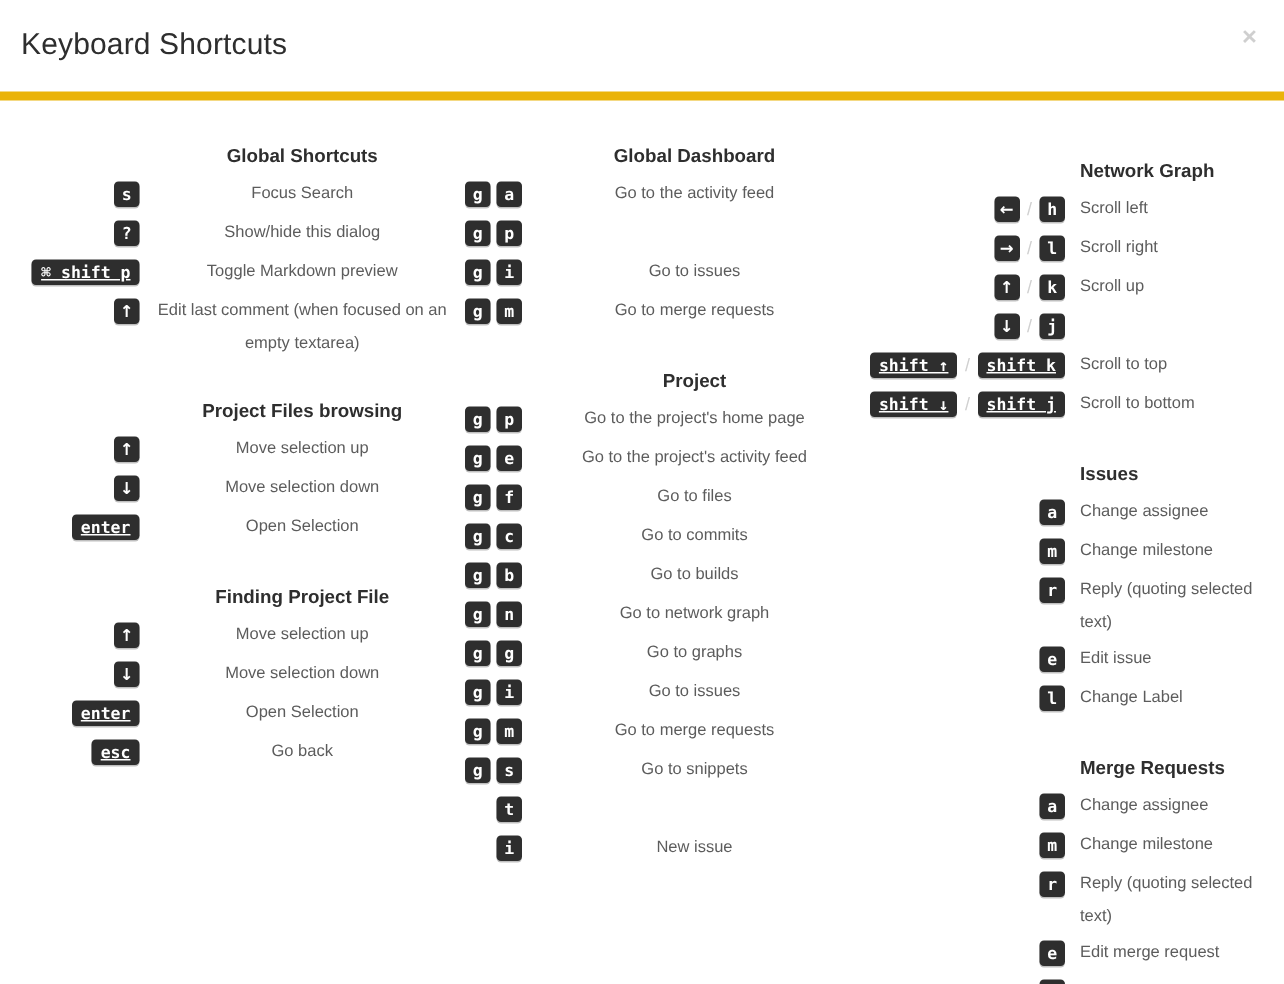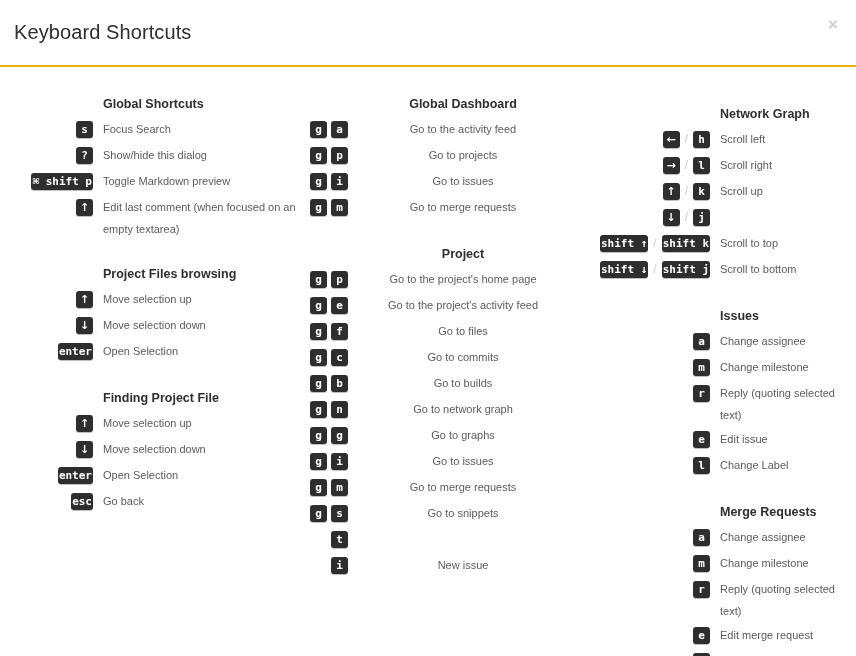--- a/index.html
+++ b/index.html
@@ -16,21 +16,21 @@
     width: 856px;
     height: 656px;
     position: relative;
     background: #ffffff;
   }
 
   
   .modal-header {
     position: relative;
     height: 67px;
-    border-bottom: 2px solid #eab308;
+    border-bottom: 6px solid #eab308;
     display: flex;
     align-items: center;
     padding: 0 14px;
   }
 
   .modal-title {
     font-size: 20px;
     font-weight: 400;
     color: #2e2e2e;
     letter-spacing: 0.1px;
@@ -57,21 +57,21 @@
   
   .modal-body {
     display: flex;
     padding: 26px 0 0 0;
     height: 589px;
   }
 
   .col {
     position: relative;
   }
-  .col-1 { width: 300px; padding-left: 0; }
+  .col-1 { width: 300px; padding-left: 0; text-align: center; }
   .col-2 { width: 268px; text-align: center; }
   .col-3 { width: 288px; margin-top: 10px; }
 
   .section {
     margin-bottom: 0;
   }
   .section + .section {
     margin-top: 23px;
   }
 
@@ -132,21 +132,21 @@
     font-size: 11px;
     font-weight: 700;
     line-height: 1;
     min-width: 17px;
     height: 17px;
     padding: 0 3px;
     box-shadow: 0 1px 0 rgba(0,0,0,0.25);
     vertical-align: middle;
   }
 
-  kbd.wide { padding: 0 1px; }
+  kbd.wide { padding: 0 6px; text-decoration: underline; }
 
   kbd .glyph {
     font-family: "DejaVu Sans", sans-serif;
     font-size: 11px;
     line-height: 1;
   }
 
   .sep {
     color: #d0d0d0;
     font-size: 12px;
@@ -268,21 +268,20 @@
               <kbd>g</kbd>
               <kbd>a</kbd>
             </div>
             <div class="desc">Go to the activity feed</div>
           </div>
           <div class="shortcut-row">
             <div class="keys">
               <kbd>g</kbd>
               <kbd>p</kbd>
             </div>
-            <div class="desc">Go to projects</div>
           </div>
           <div class="shortcut-row">
             <div class="keys">
               <kbd>g</kbd>
               <kbd>i</kbd>
             </div>
             <div class="desc">Go to issues</div>
           </div>
           <div class="shortcut-row">
             <div class="keys">

